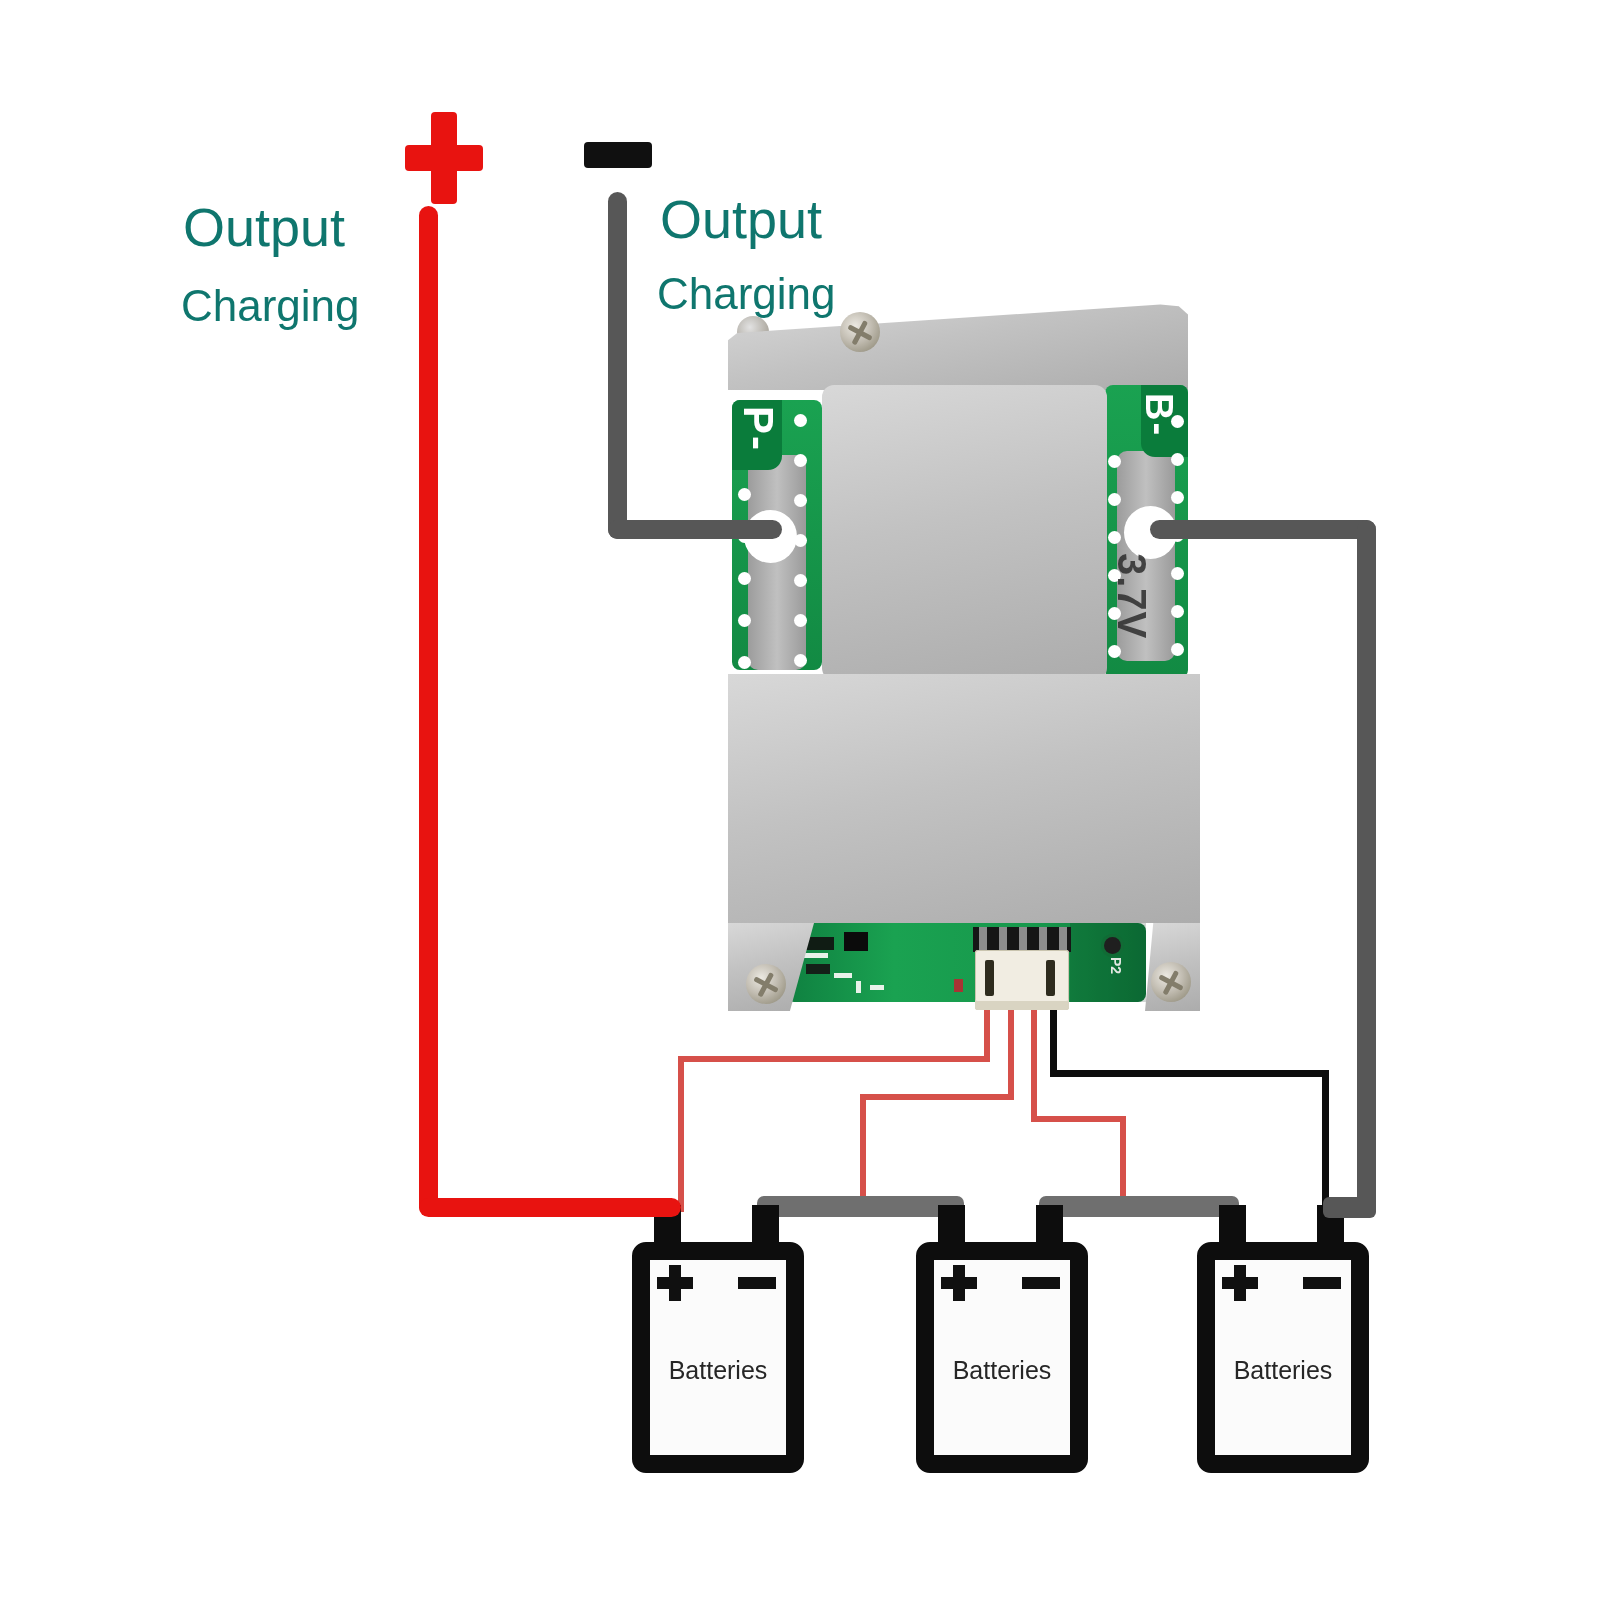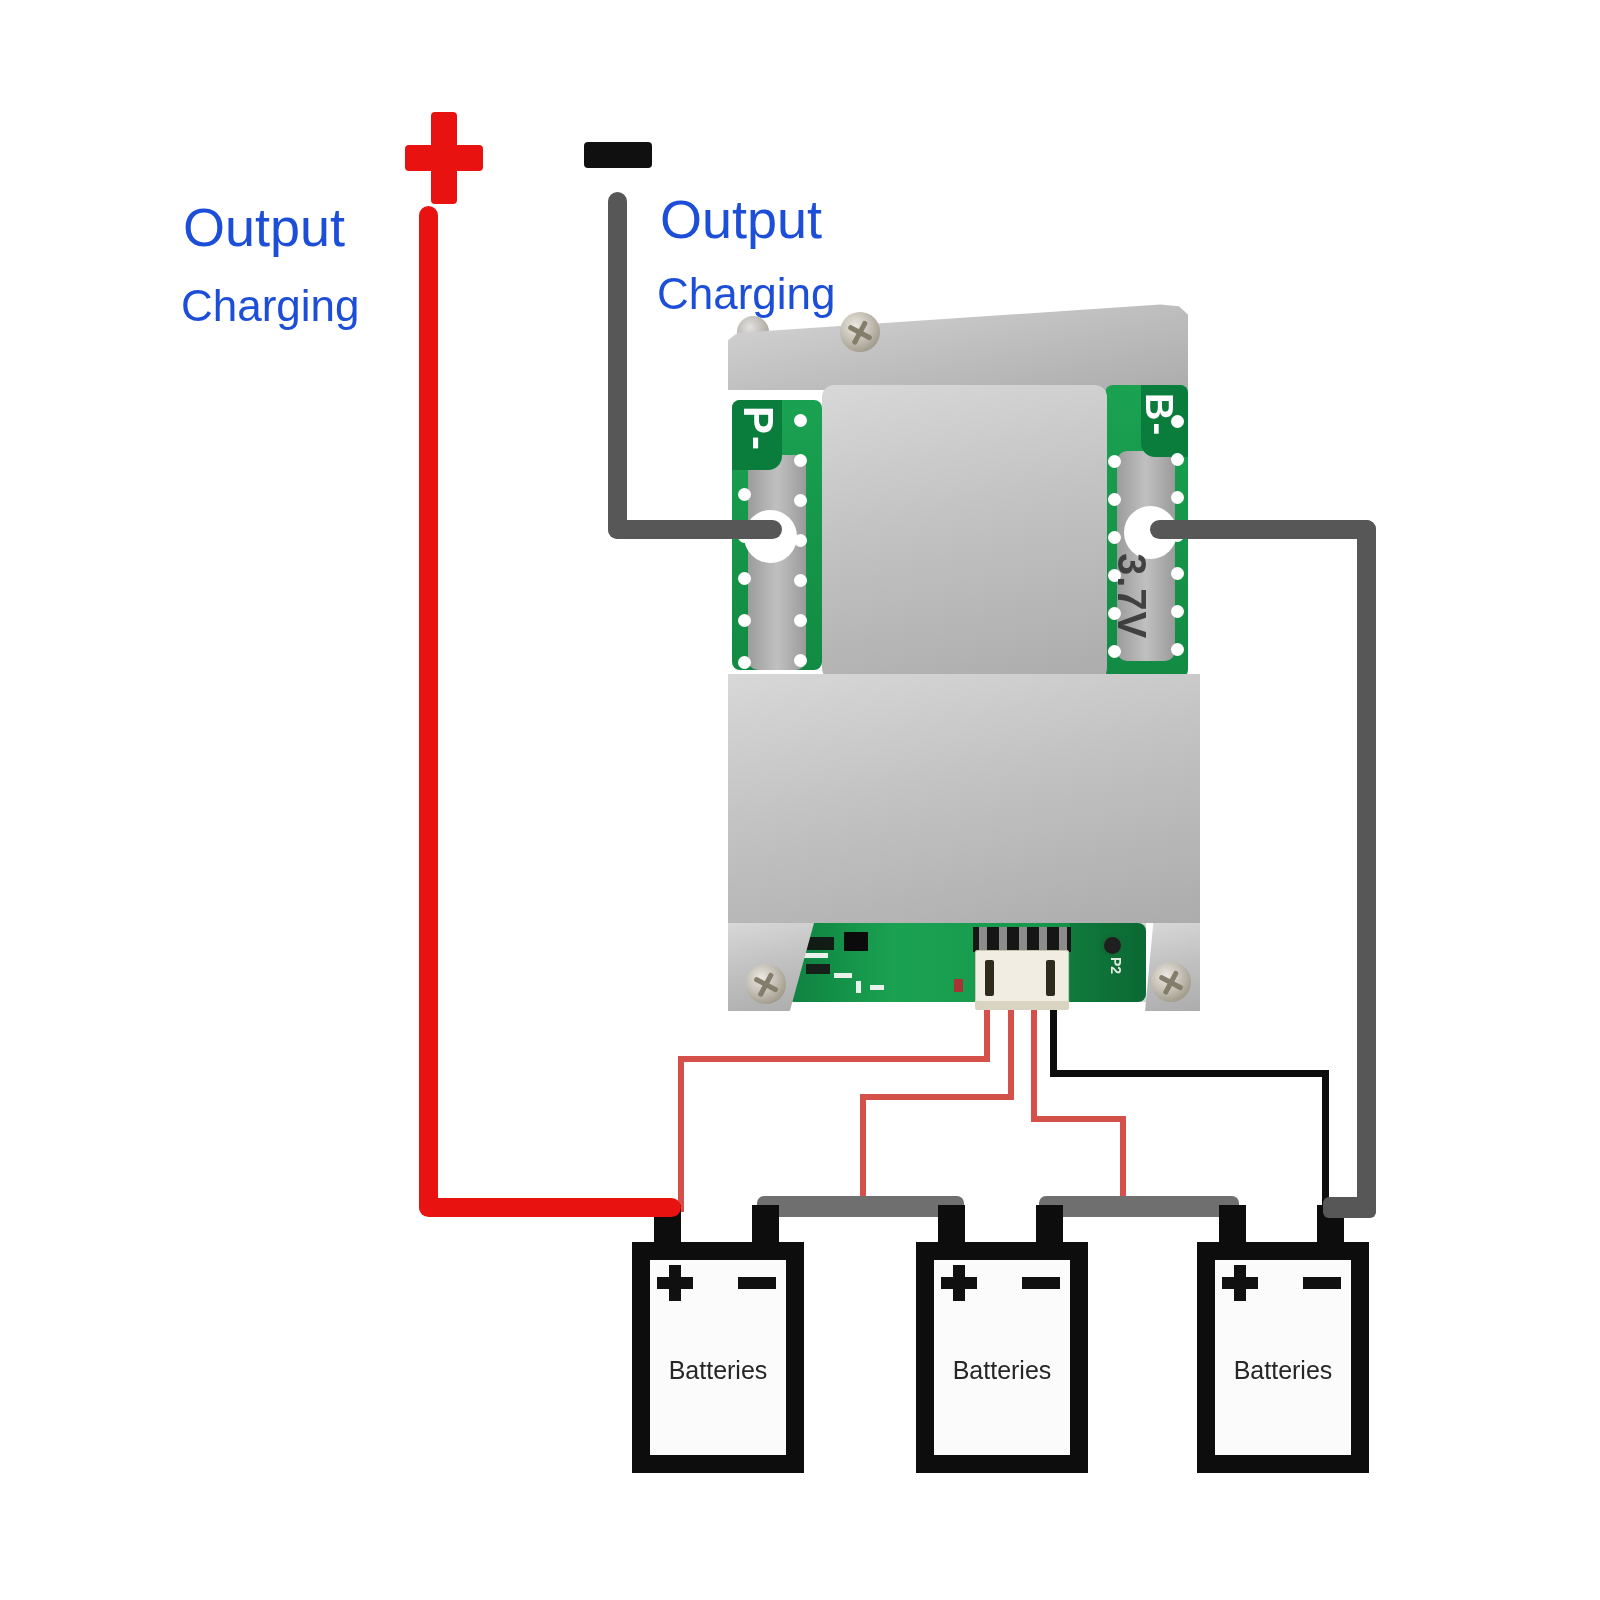--- a/index.html
+++ b/index.html
@@ -2,21 +2,21 @@
 <html><head>
 <meta charset="utf-8">
 <style>
   html,body{margin:0;padding:0;}
   body{
     width:1600px;height:1600px;position:relative;background:#ffffff;
     font-family:"Liberation Sans", sans-serif;overflow:hidden;
   }
   .abs{position:absolute;}
   
-  .lbl{position:absolute;color:#1d4ed8;line-height:1.02;white-space:nowrap;}
+  .lbl{position:absolute;color:#0f766e;line-height:1.02;white-space:nowrap;}
   #out-pos{left:183px;top:200px;font-size:54px;}
   #chg-pos{left:181px;top:284px;font-size:44px;}
   #out-neg{left:660px;top:192px;font-size:54px;}
   #chg-neg{left:657px;top:272px;font-size:44px;}
   
   #plus-icon{left:405px;top:112px;width:78px;height:92px;}
   #plus-icon .h{position:absolute;left:0;top:33px;width:78px;height:26px;background:#e81310;border-radius:4px;}
   #plus-icon .v{position:absolute;left:26px;top:0;width:26px;height:92px;background:#e81310;border-radius:4px;}
   #minus-icon{left:584px;top:142px;width:68px;height:26px;background:#101010;border-radius:4px;}
   
@@ -32,21 +32,21 @@
   #wire-b-foot{left:1323px;top:1197px;width:53px;height:21px;border-radius:6px;}
   
   .bw{position:absolute;background:#d6504a;}
   .bwk{position:absolute;background:#0d0d0d;}
   
   .busbar{position:absolute;top:1196px;height:21px;background:#6f6f6f;border-radius:7px;}
   #busbar1{left:757px;width:207px;}
   #busbar2{left:1039px;width:200px;}
   
   .battery{position:absolute;top:1242px;width:172px;height:231px;background:#fbfbfb;
-    border:18px solid #0d0d0d;border-radius:0;box-sizing:border-box;}
+    border:18px solid #0d0d0d;border-radius:14px;box-sizing:border-box;}
   .battery .post{position:absolute;top:-55px;width:27px;height:44px;background:#0d0d0d;}
   .battery .post.pa{left:4px;}
   .battery .post.pb{left:102px;}
   .battery .bp{position:absolute;left:7px;top:5px;width:36px;height:36px;}
   .battery .bp .h{position:absolute;left:0;top:12px;width:36px;height:12px;background:#101010;}
   .battery .bp .v{position:absolute;left:12px;top:0;width:12px;height:36px;background:#101010;}
   .battery .bm{position:absolute;left:88px;top:17px;width:38px;height:12px;background:#101010;}
   .battery .blabel{position:absolute;left:0;top:96px;width:136px;text-align:center;
     font-size:25px;color:#262626;letter-spacing:0px;}
   #bat1{left:632px;} #bat2{left:916px;} #bat3{left:1197px;}

